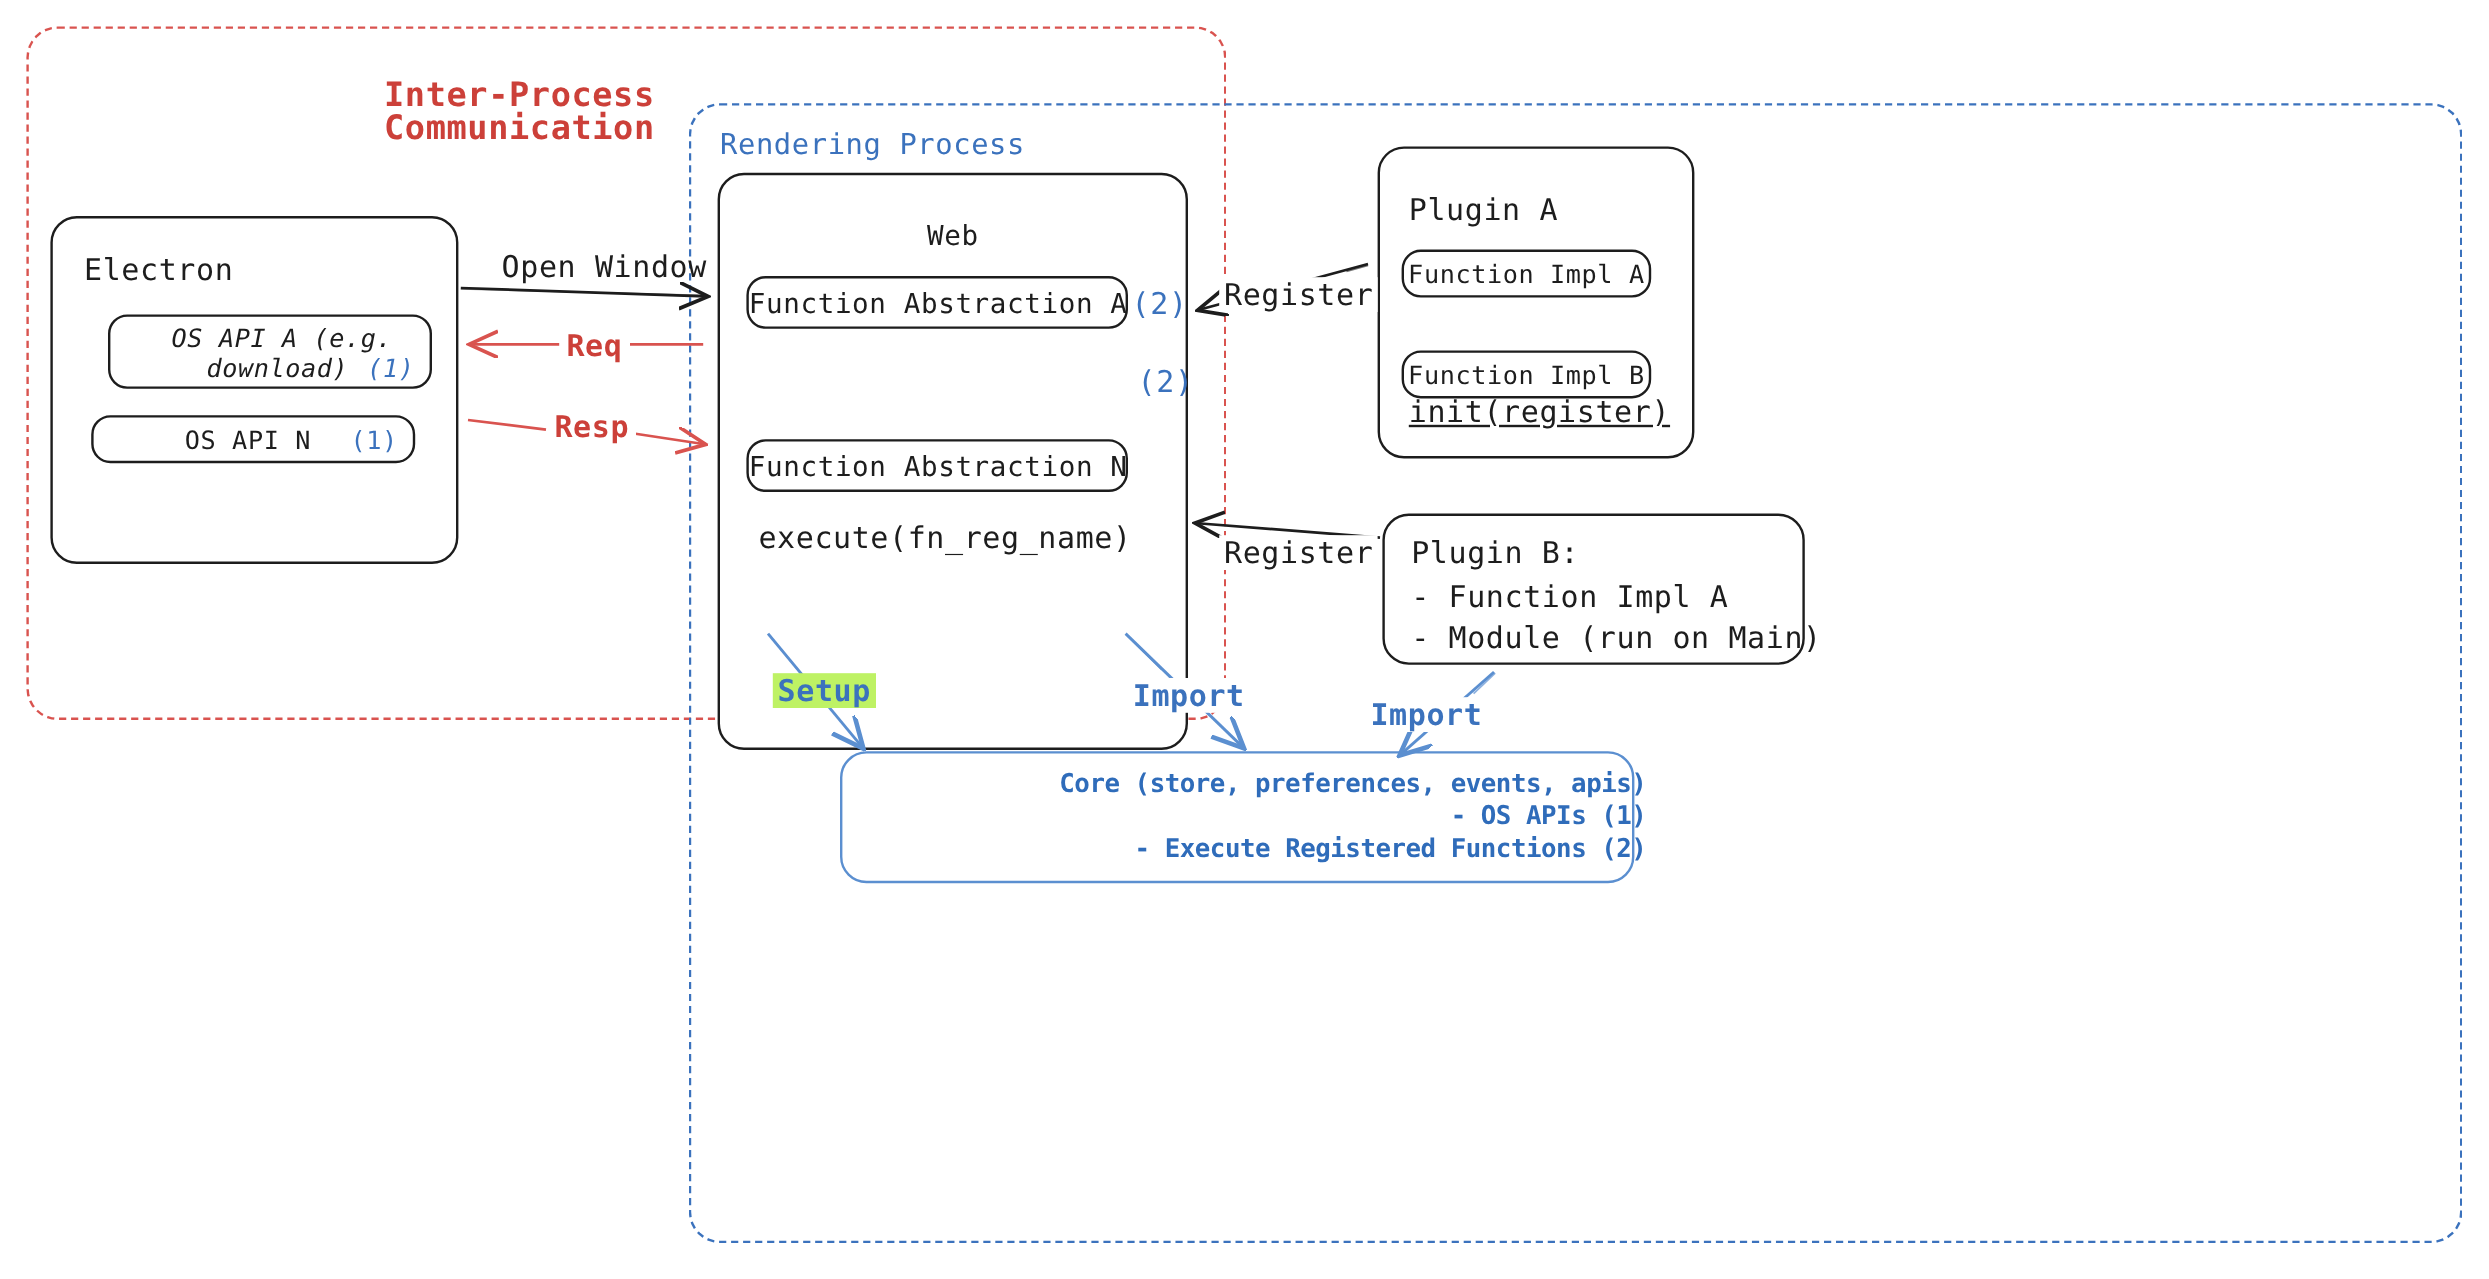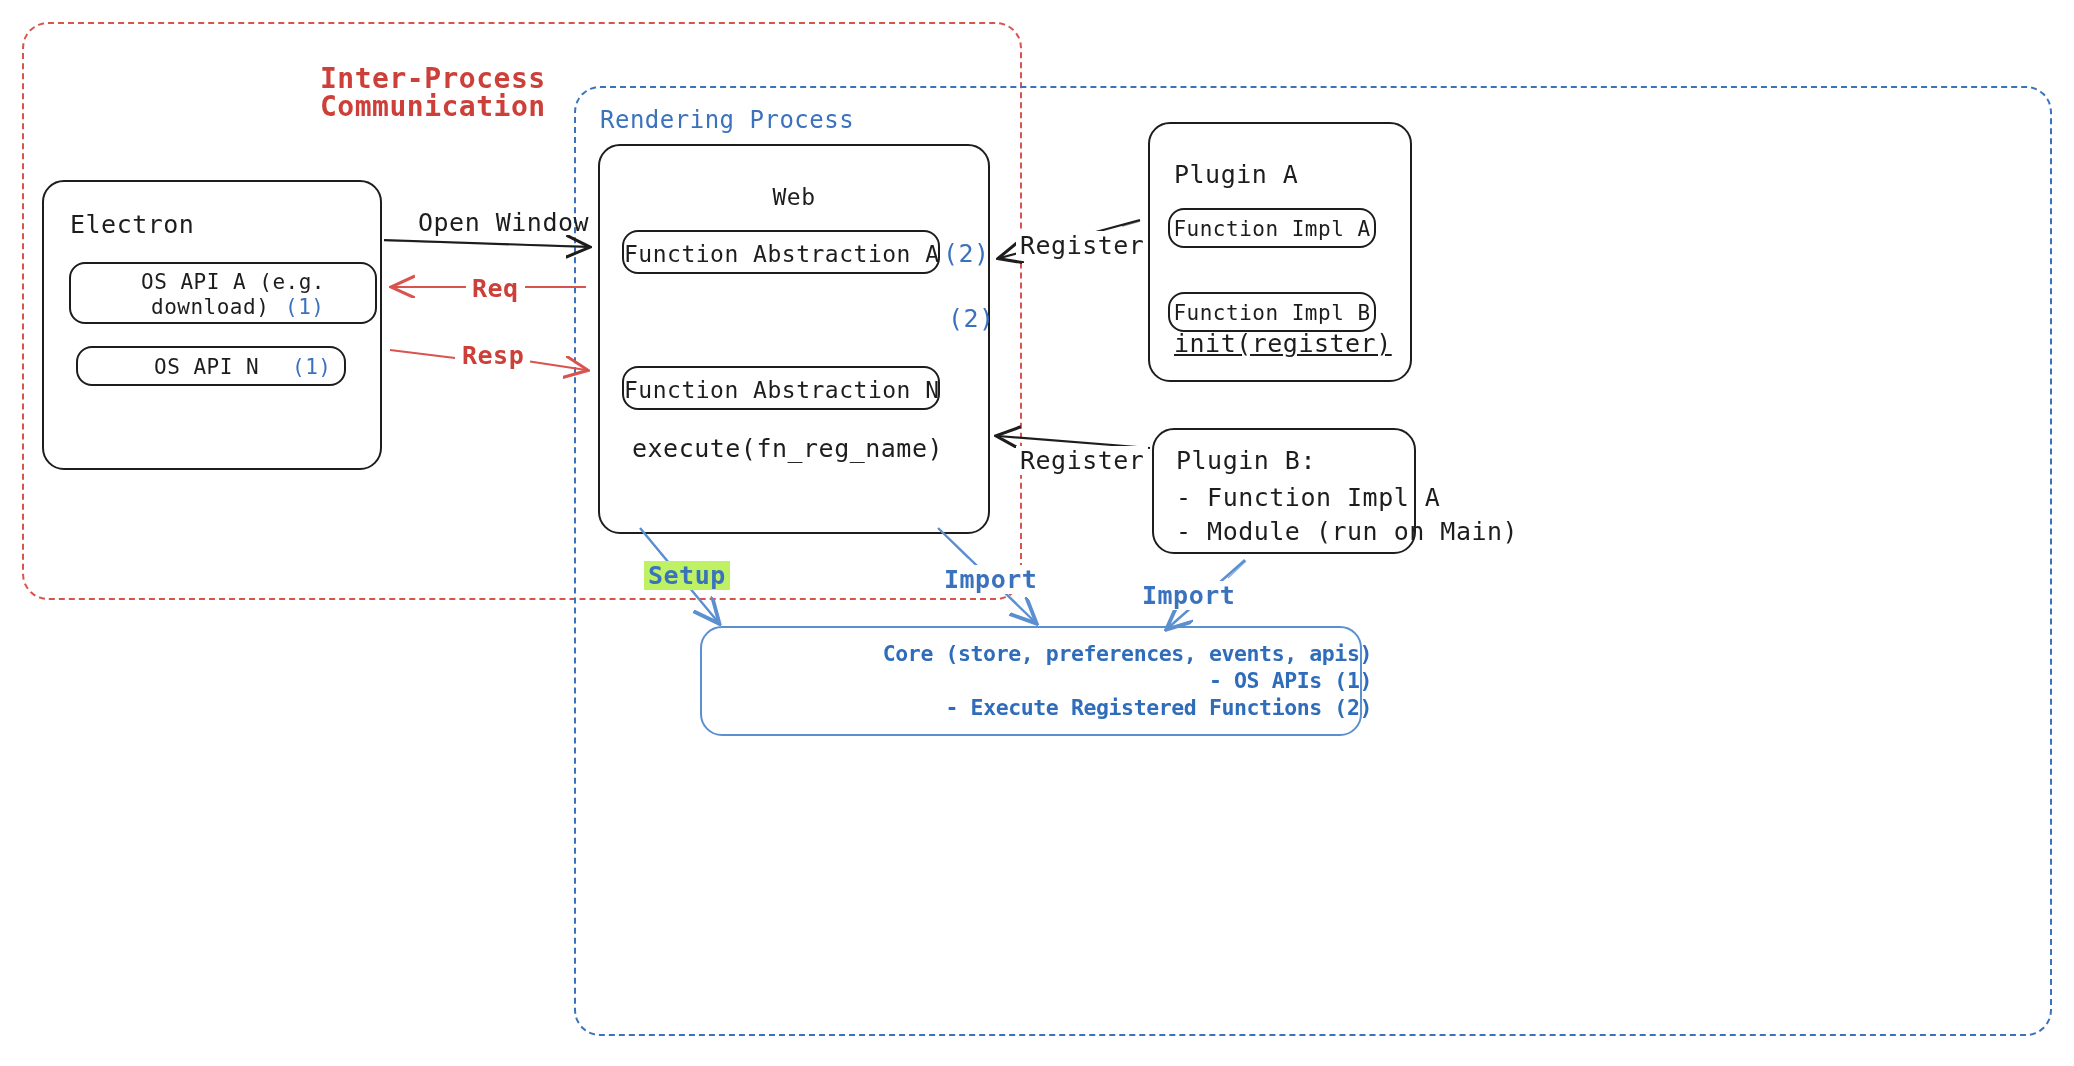--- a/index.html
+++ b/index.html
@@ -99,33 +99,33 @@
   <div id="render-box"></div>
 
   <div class="lbl red" style="left:320px; top:62px; font-size:28px; font-weight:bold;">Inter-Process</div>
   <div class="lbl red" style="left:320px; top:90px; font-size:28px; font-weight:bold;">Communication</div>
 
   <div class="lbl blue" style="left:600px; top:106px; font-size:24px; font-weight:normal;">Rendering Process</div>
 
   <div class="node" style="left:42px; top:180px; width:340px; height:290px;">
     <div class="lbl" style="left:26px; top:28px; font-size:25px;">Electron</div>
 
-    <div class="node inner" style="left:25px; top:80px; width:308px; height:62px;">
+    <div class="node inner" style="left:46px; top:80px; width:270px; height:62px;font-style:italic;">
       <div class="lbl center" style="top:6px; font-size:21px; padding-left:10px;">OS API A (e.g.</div>
       <div class="lbl" style="left:80px; top:31px; font-size:21px;">download)</div>
       <div class="lbl blue" style="left:214px; top:31px; font-size:21px;">(1)</div>
     </div>
 
     <div class="node inner" style="left:32px; top:164px; width:270px; height:40px;">
       <div class="lbl" style="left:76px; top:7px; font-size:21px;">OS API N</div>
       <div class="lbl blue" style="left:214px; top:7px; font-size:21px;">(1)</div>
     </div>
   </div>
 
-  <div class="node" style="left:598px; top:144px; width:392px; height:390px;">
+  <div class="node" style="left:598px; top:144px; width:392px; height:481px;">
     <div class="lbl center" style="top:38px; font-size:23px;">Web</div>
 
     <div class="node inner" style="left:22px; top:84px; width:318px; height:44px;">
       <div class="lbl center" style="top:9px; font-size:23px;">Function Abstraction A</div>
     </div>
     <div class="lbl blue" style="left:343px; top:93px; font-size:25px;">(2)</div>
 
     <div class="lbl blue" style="left:348px; top:158px; font-size:25px;">(2)</div>
 
     <div class="node inner" style="left:22px; top:220px; width:318px; height:44px;">
@@ -142,21 +142,21 @@
       <div class="lbl center" style="top:7px; font-size:21px;">Function Impl A</div>
     </div>
 
     <div class="node inner" style="left:18px; top:148px; width:208px; height:40px;margin-top:20px;">
       <div class="lbl center" style="top:7px; font-size:21px;">Function Impl B</div>
     </div>
 
     <div class="lbl" style="left:24px; top:205px; font-size:25px;text-decoration:underline;">init(register)</div>
   </div>
 
-  <div class="node" style="left:1152px; top:428px; width:264px; height:126px;">
+  <div class="node" style="left:1152px; top:428px; width:352px; height:126px;">
     <div class="lbl" style="left:22px; top:16px; font-size:25px;">Plugin B:</div>
     <div class="lbl" style="left:22px; top:53px; font-size:25px;">- Function Impl A</div>
     <div class="lbl" style="left:22px; top:87px; font-size:25px;">- Module (run on Main)</div>
   </div>
 
   <div id="core-box">
     <div class="core-line" style="top:13px;">Core (store, preferences, events, apis)</div>
     <div class="core-line" style="top:40px;">- OS APIs (1)</div>
     <div class="core-line" style="top:67px;">- Execute Registered Functions (2)</div>
   </div>

